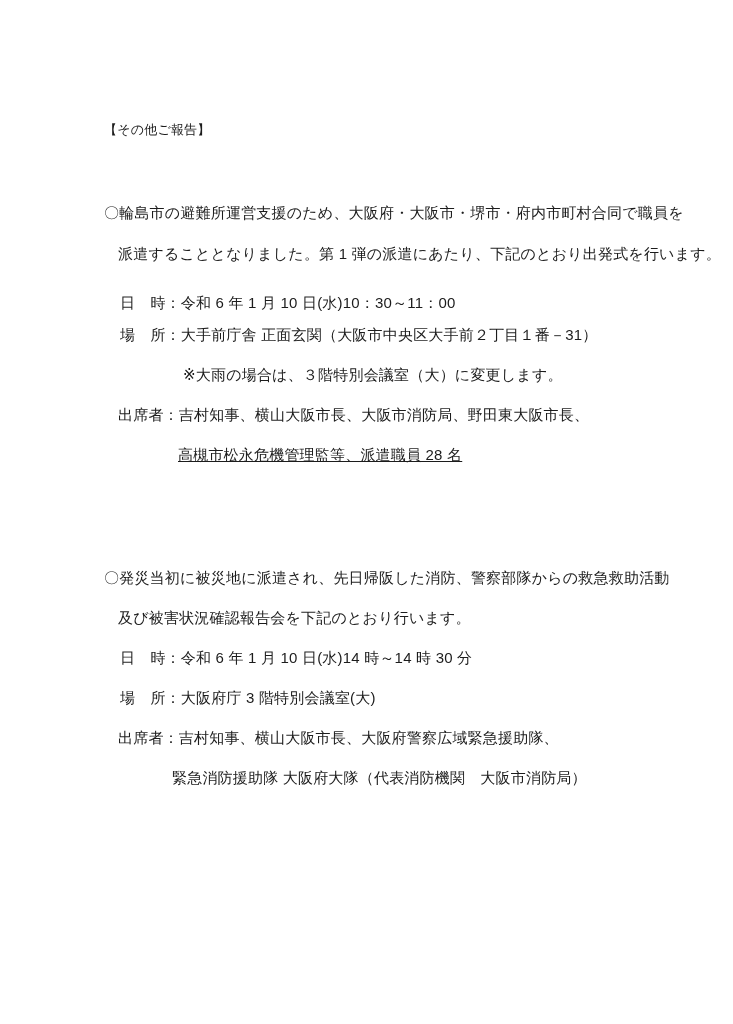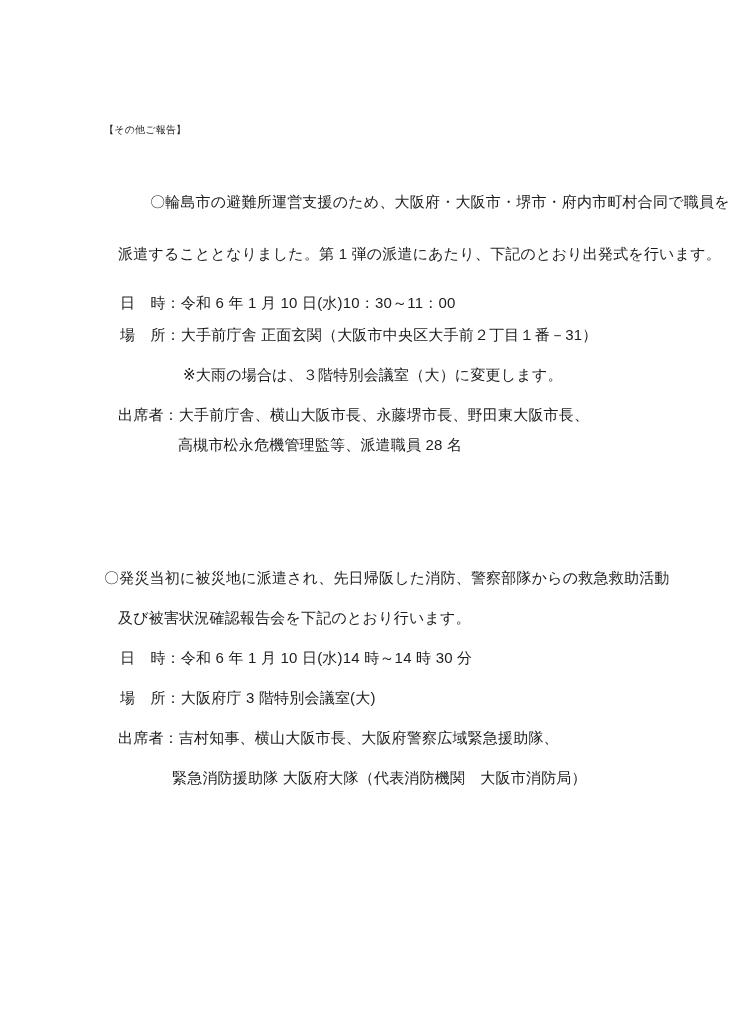--- a/index.html
+++ b/index.html
@@ -17,43 +17,43 @@
     color: #1c1c1c;
     font-size: 15px;
   }
   .line {
     position: absolute;
     white-space: pre;
     line-height: 20px;
     letter-spacing: 0.2px;
   }
   .doc-title {
-    font-size: 10px;
+    font-size: 13px;
   }
 </style>
 </head>
 <body>
 
 <div class="page">
 
   <div class="line doc-title" style="left:104px; top:120px;">【その他ご報告】</div>
 
-  <div class="line" style="left:104px; top:192px;margin-left:46px;">〇輪島市の避難所運営支援のため、大阪府・大阪市・堺市・府内市町村合同で職員を</div>
+  <div class="line" style="left:104px; top:203px;">〇輪島市の避難所運営支援のため、大阪府・大阪市・堺市・府内市町村合同で職員を</div>
 
   <div class="line" style="left:118px; top:244px;">派遣することとなりました。第 1 弾の派遣にあたり、下記のとおり出発式を行います。</div>
 
   <div class="line" style="left:120px; top:285px;margin-top:8px;">日　時：令和 6 年 1 月 10 日(水)10：30～11：00</div>
 
   <div class="line" style="left:120px; top:325px;">場　所：大手前庁舎 正面玄関（大阪市中央区大手前２丁目１番－31）</div>
 
   <div class="line" style="left:183px; top:365px;">※大雨の場合は、３階特別会議室（大）に変更します。</div>
 
-  <div class="line" style="left:118px; top:405px;">出席者：大手前庁舎、横山大阪市長、永藤堺市長、野田東大阪市長、</div>
+  <div class="line" style="left:118px; top:405px;">出席者：吉村知事、横山大阪市長、大阪市消防局、野田東大阪市長、</div>
 
-  <div class="line" style="left:178px; top:435px;">高槻市松永危機管理監等、派遣職員 28 名</div>
+  <div class="line" style="left:178px; top:445px;text-decoration:underline;">高槻市松永危機管理監等、派遣職員 28 名</div>
 
   <div class="line" style="left:104px; top:568px;">〇発災当初に被災地に派遣され、先日帰阪した消防、警察部隊からの救急救助活動</div>
 
   <div class="line" style="left:118px; top:608px;">及び被害状況確認報告会を下記のとおり行います。</div>
 
   <div class="line" style="left:120px; top:648px;">日　時：令和 6 年 1 月 10 日(水)14 時～14 時 30 分</div>
 
   <div class="line" style="left:120px; top:688px;">場　所：大阪府庁 3 階特別会議室(大)</div>
 
   <div class="line" style="left:172px; top:768px;">緊急消防援助隊 大阪府大隊（代表消防機関　大阪市消防局）</div>

